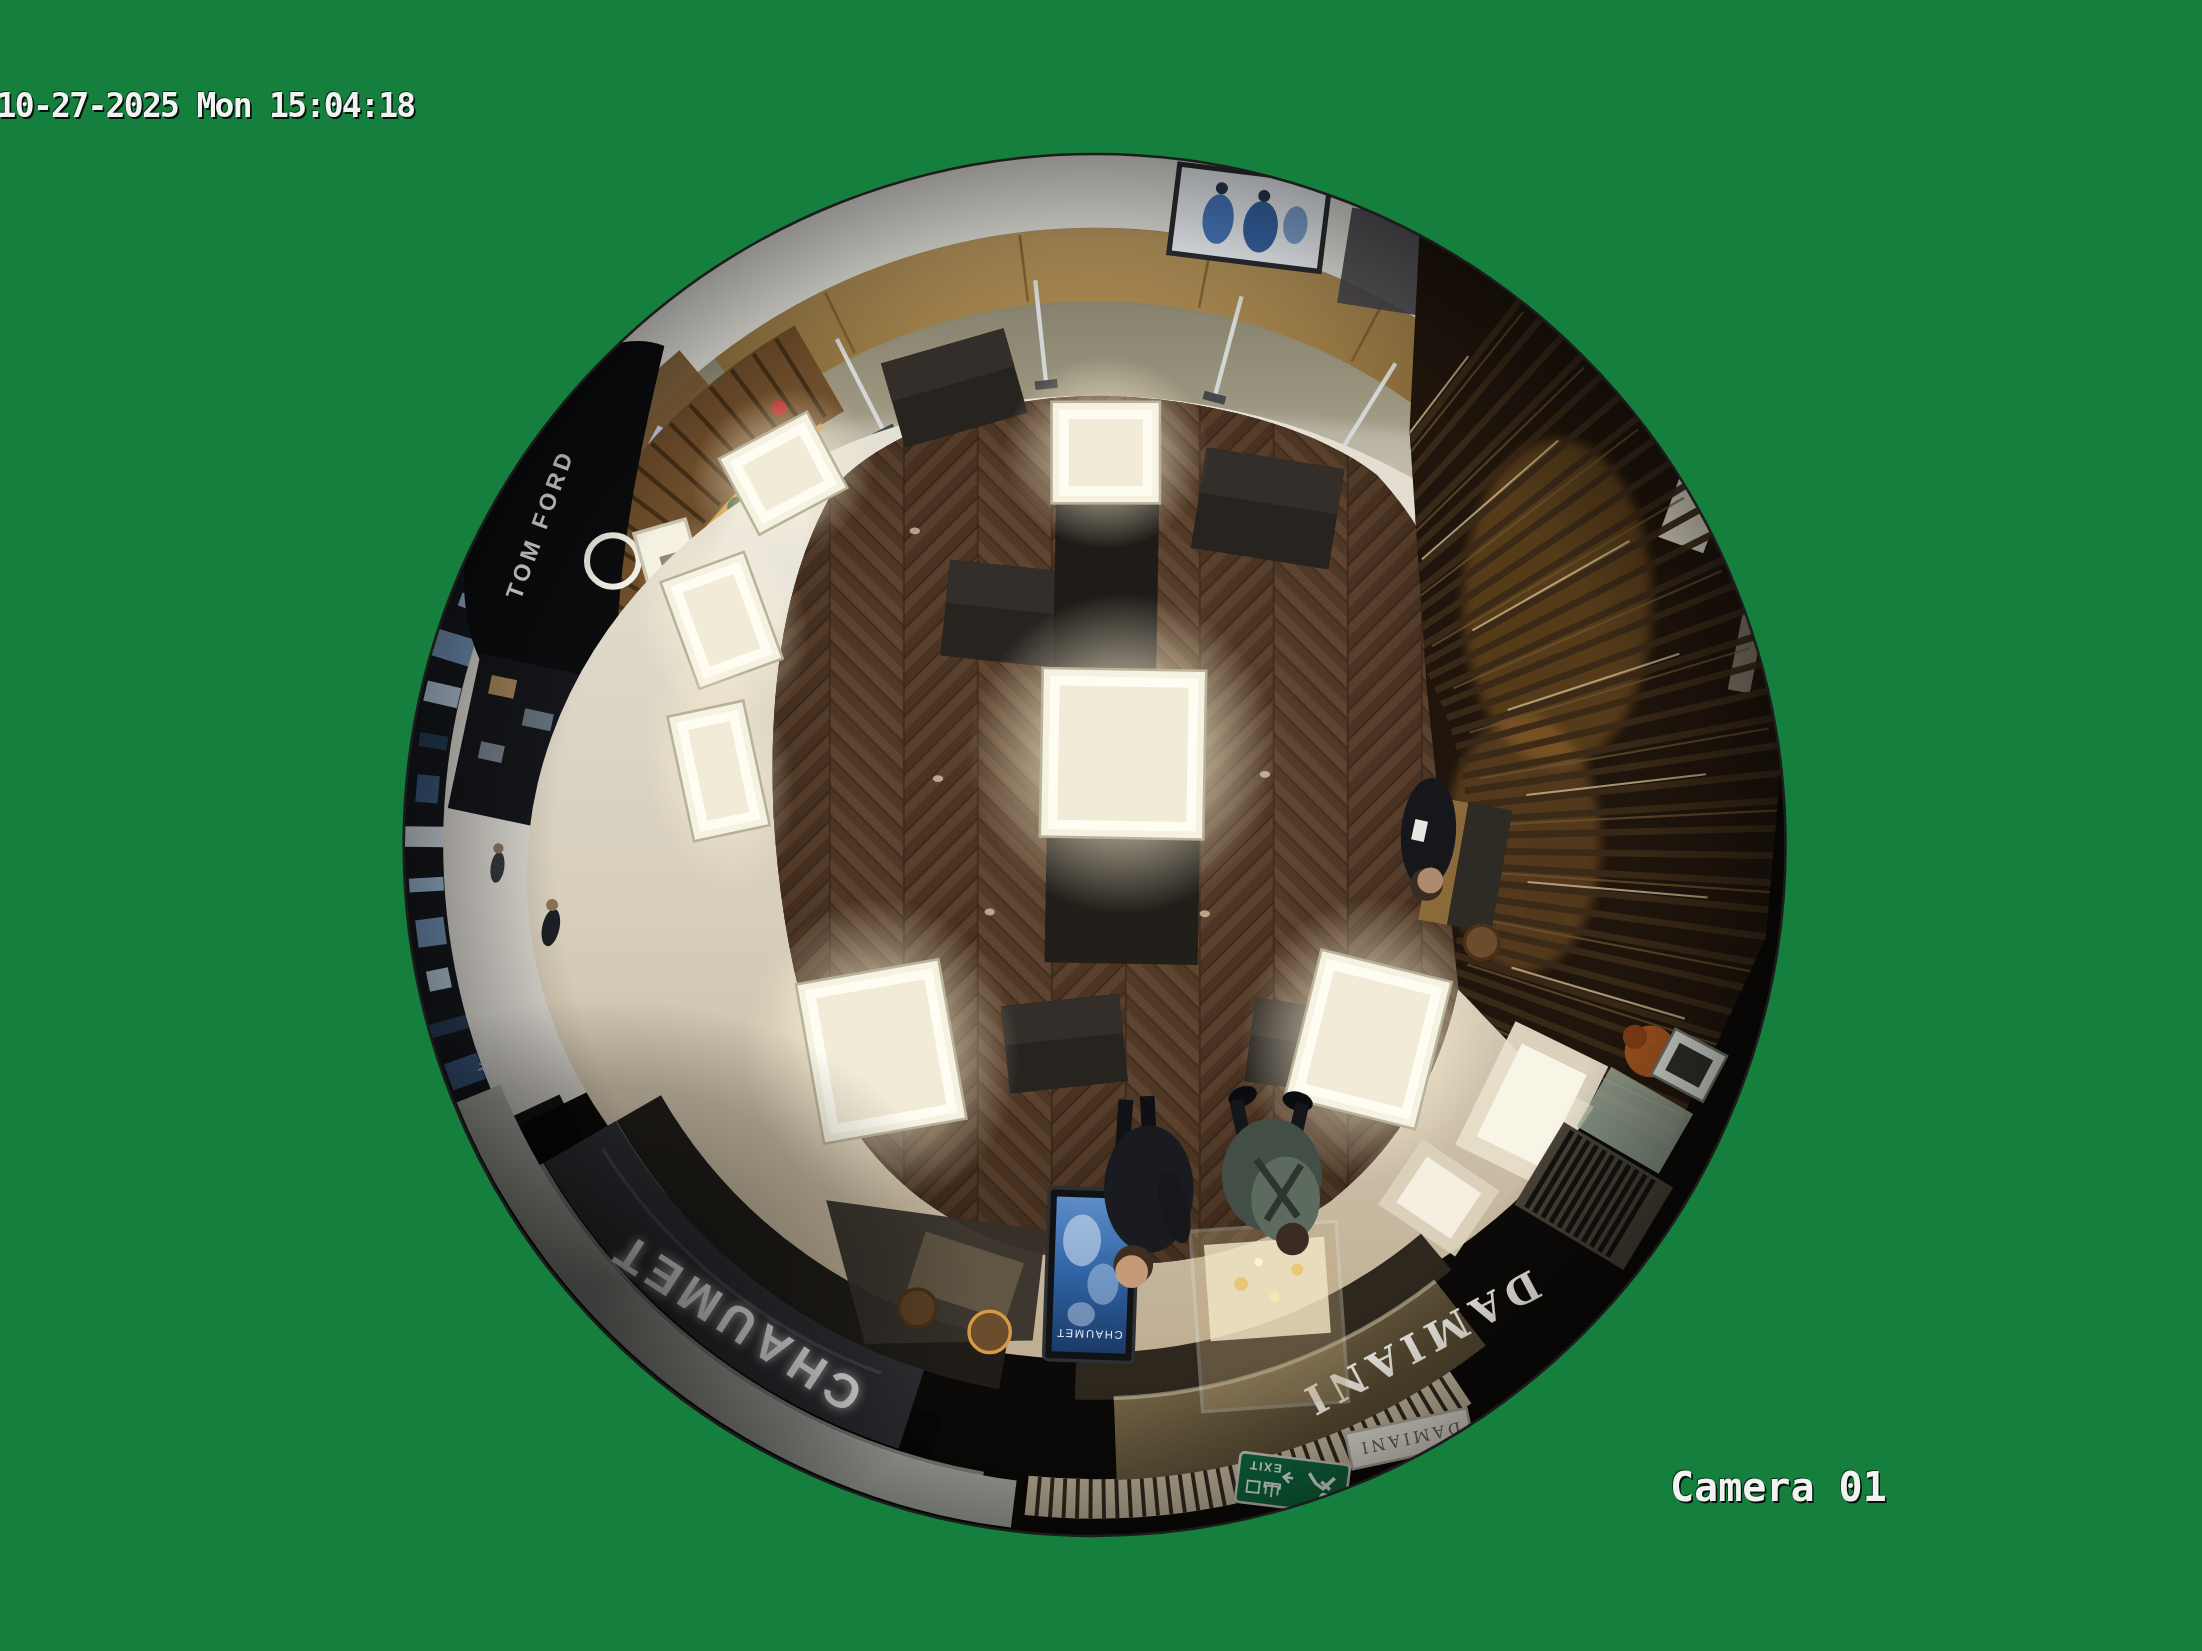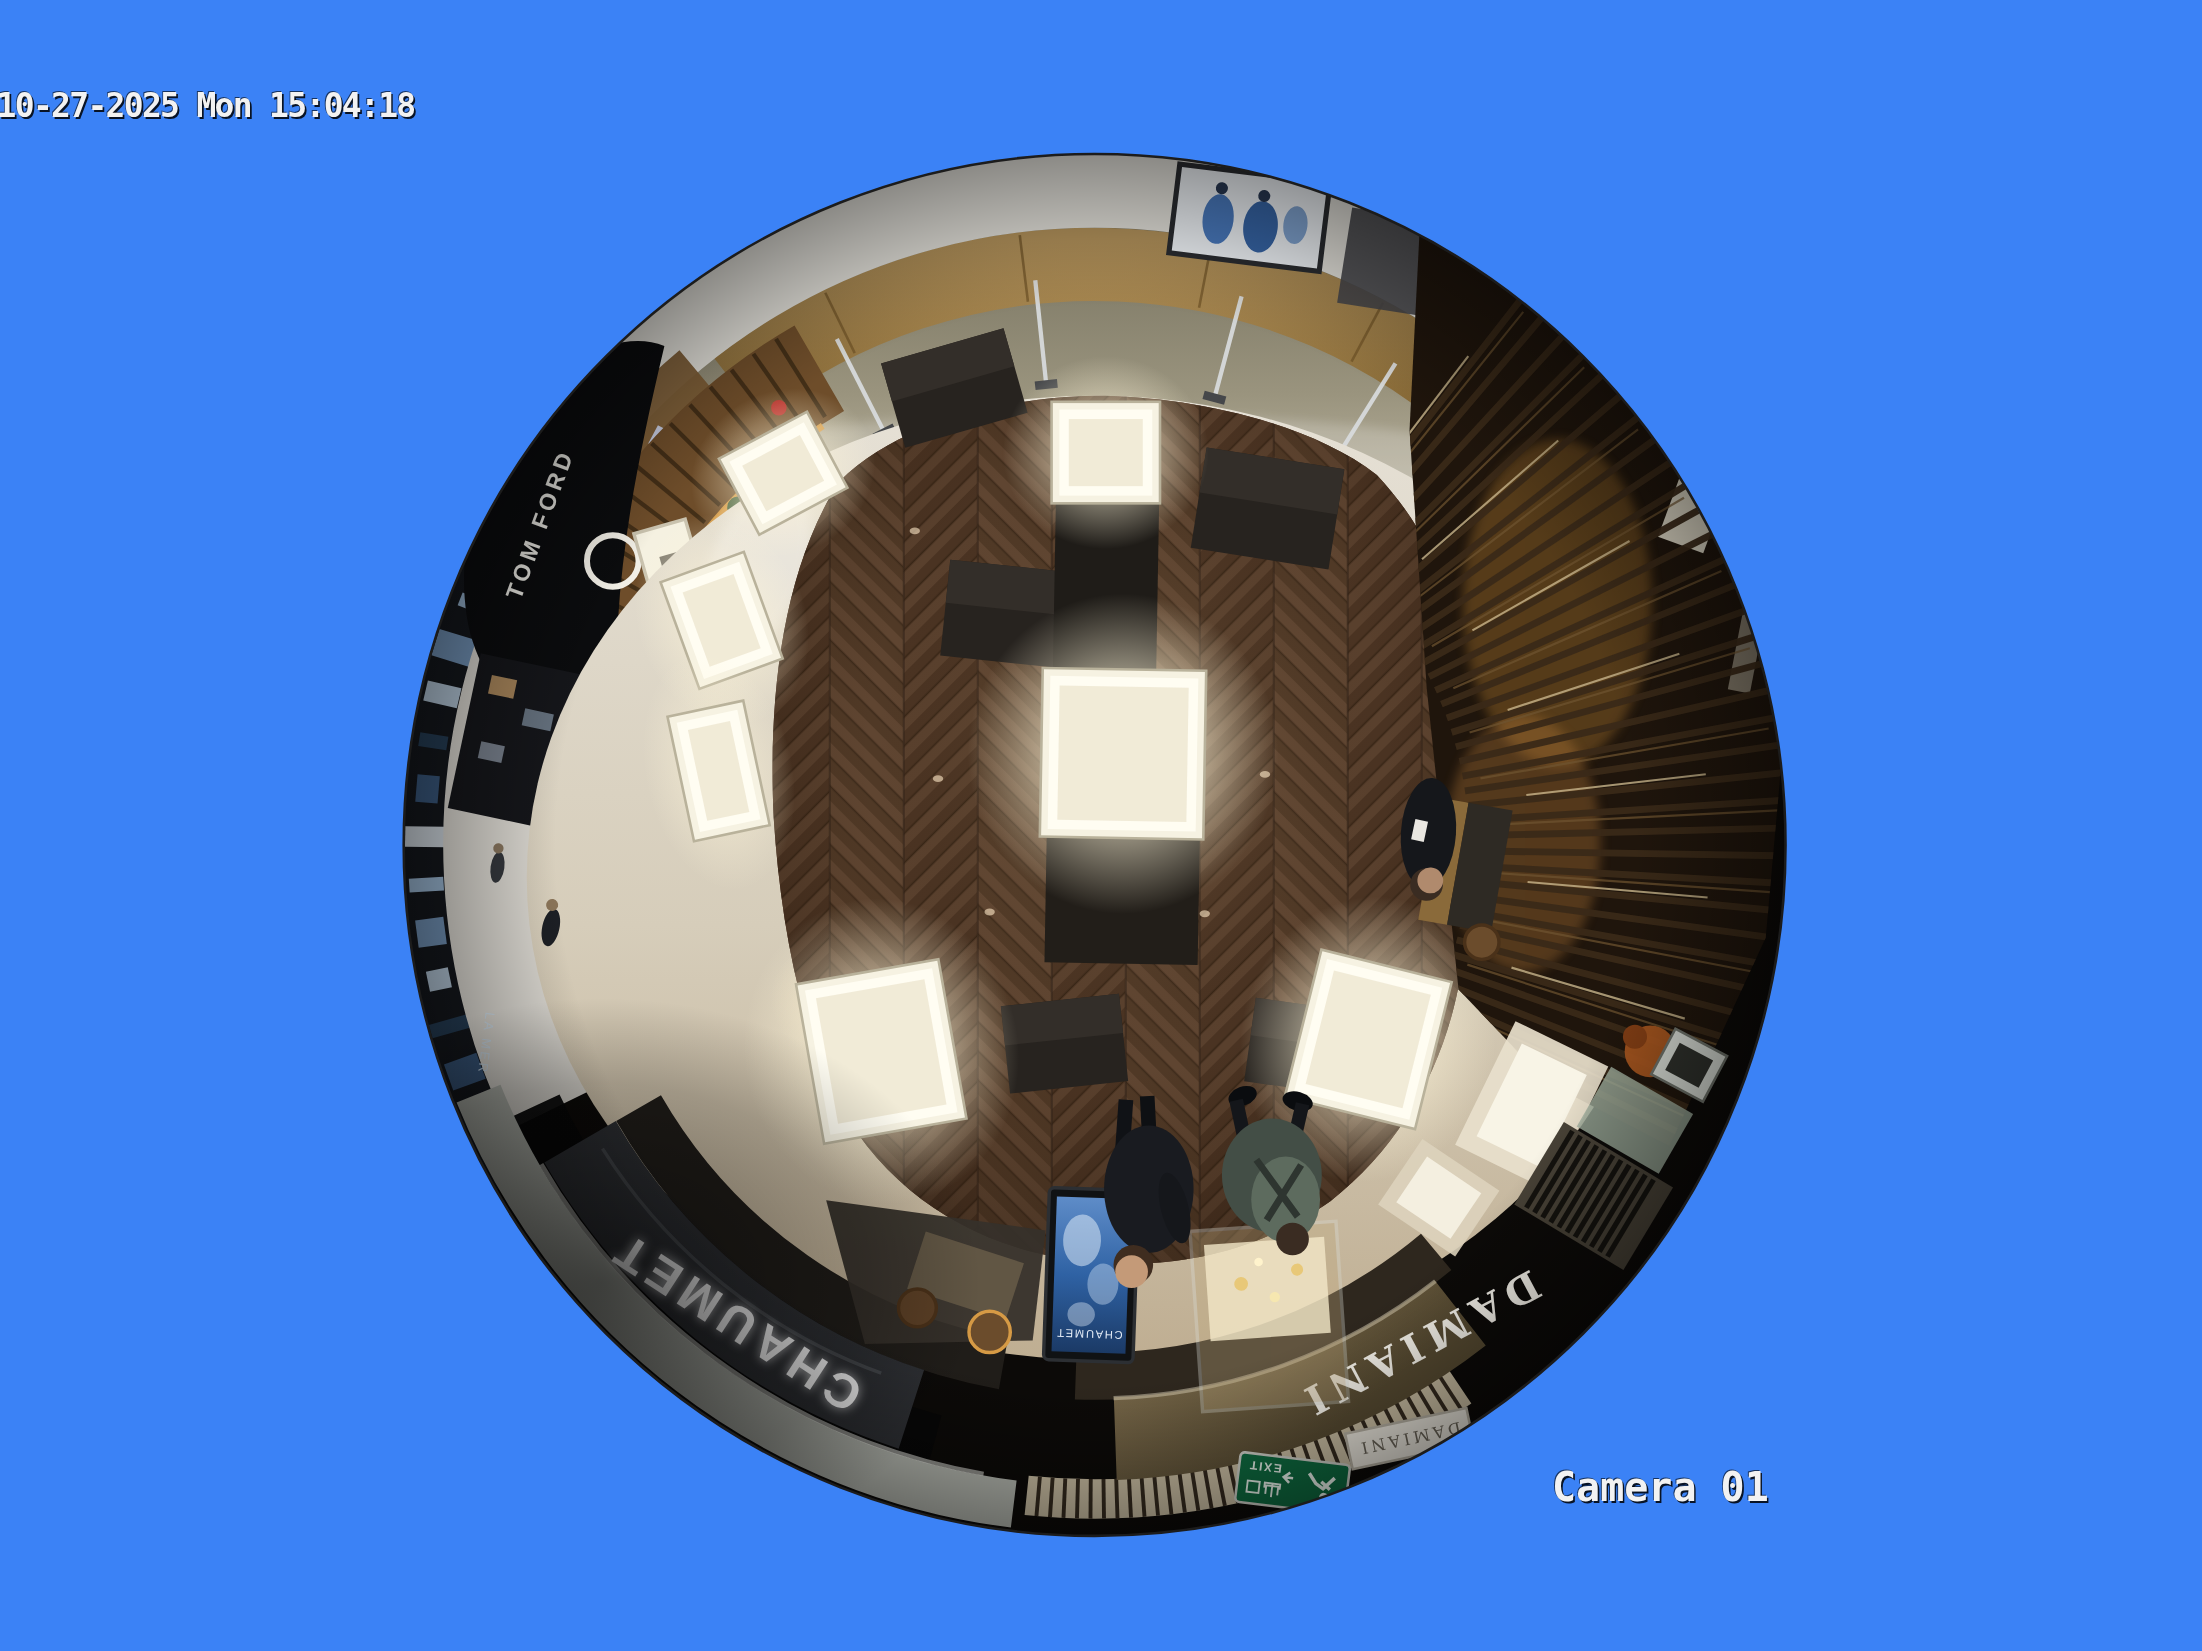--- a/index.html
+++ b/index.html
@@ -1,22 +1,22 @@
 <!DOCTYPE html>
 <html style="font-size:13.8px"><head>
 <meta charset="utf-8">
 <style>
   html,body{margin:0;padding:0;background:#050505;}
-  .stage{position:relative;width:2203px;height:1652px;background:#3b82f6;overflow:hidden;
+  .stage{position:relative;width:2203px;height:1652px;background:#15803d;overflow:hidden;
          font-family:"Liberation Sans",sans-serif;}
   .stage svg{position:absolute;left:0;top:0;}
   .osd{position:absolute;color:#f2f2f2;font-family:"DejaVu Sans Mono",monospace;font-weight:bold;
        text-shadow:1.7px 1.7px 0 rgba(0,0,0,.85), -0.9px -0.9px 0 rgba(0,0,0,.6);white-space:pre;}
   .osd-ts{left:-3.4px;top:86px;font-size:33px;letter-spacing:-1.7px;}
-  .osd-cam{left:1552px;top:1464px;font-size:40px;letter-spacing:0px;}
+  .osd-cam{left:1670px;top:1464px;font-size:40px;letter-spacing:0px;}
   .sans{font-family:"Liberation Sans",sans-serif;}
   .serif{font-family:"DejaVu Serif",serif;}
 </style>
 </head>
 <body>
 
 <div class="stage">
 <svg id="scene" width="2203" height="1652" viewBox="0 0 2560 1920">
   <defs>
     <clipPath id="fisheyeClip">

